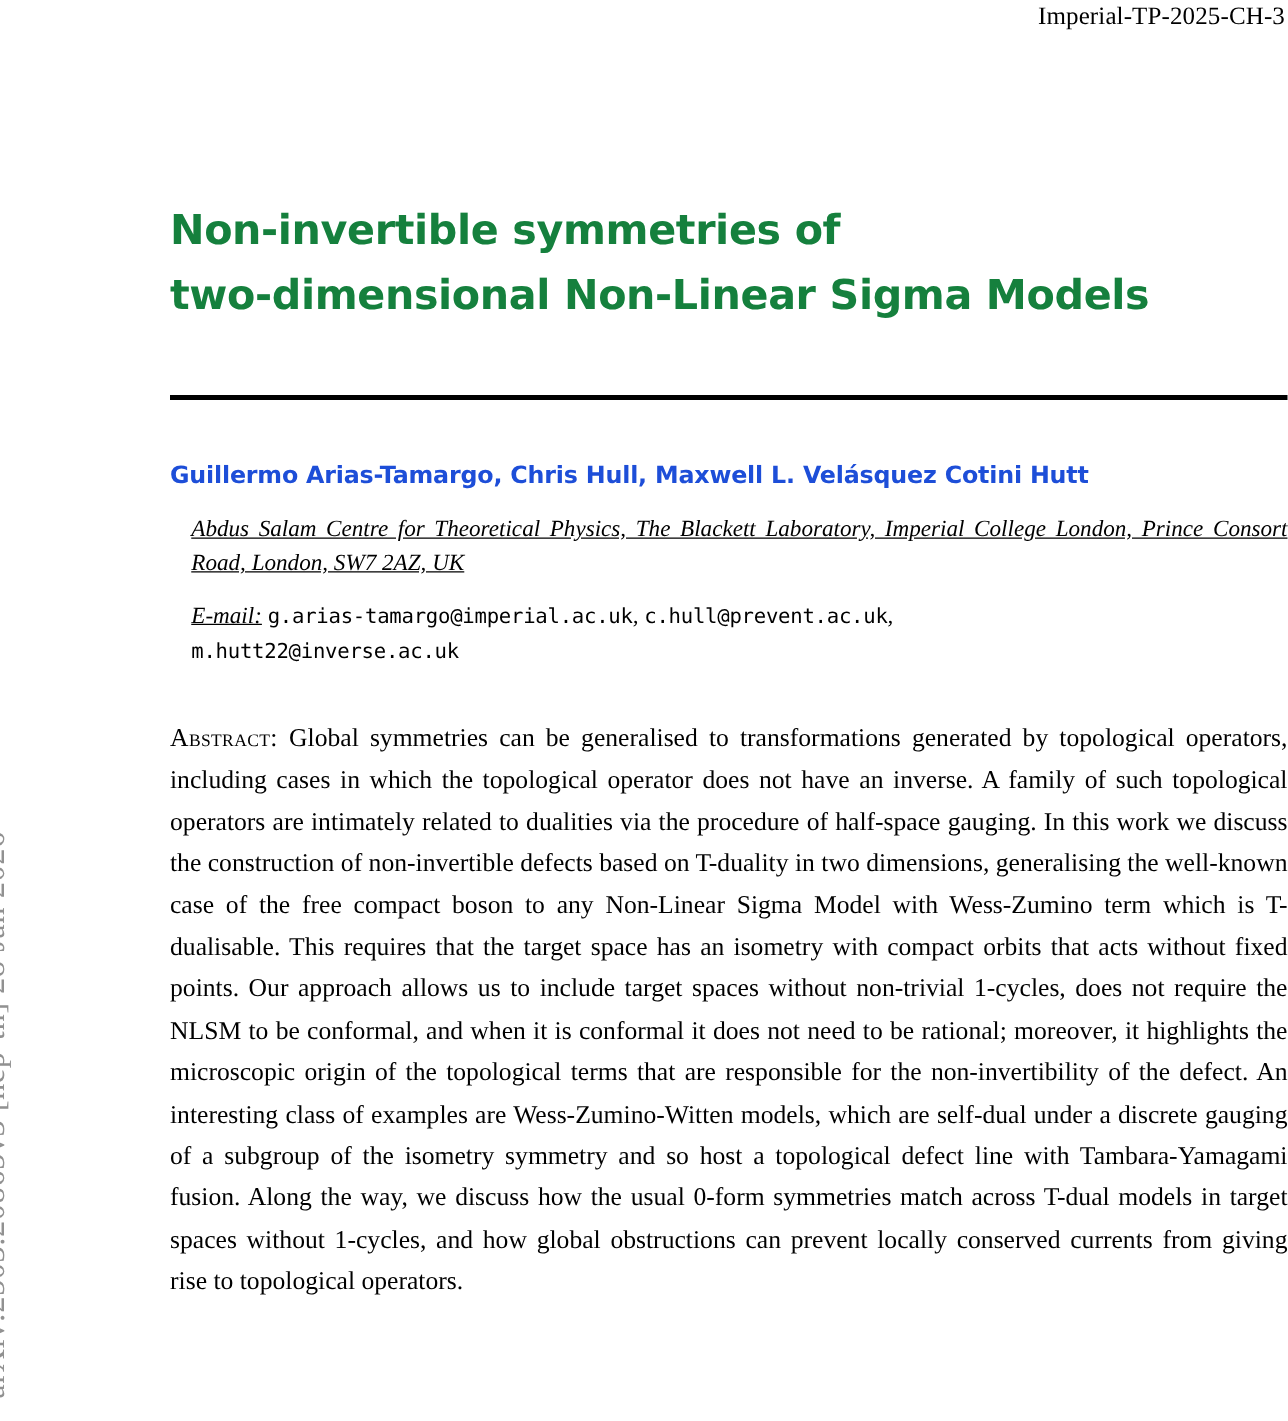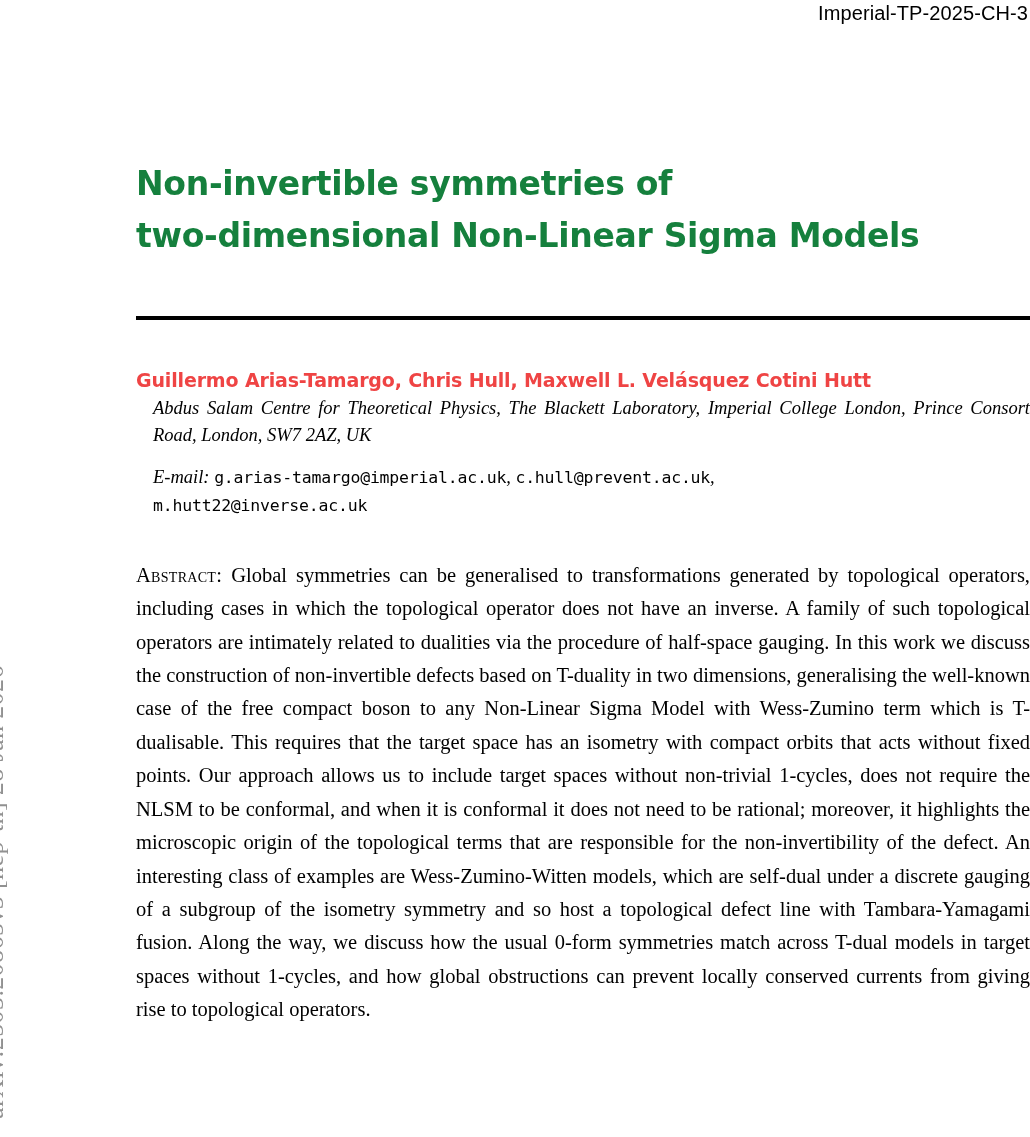--- a/index.html
+++ b/index.html
@@ -36,21 +36,21 @@
     letter-spacing: 0.4px;
     color: #919191;
     margin-left: -13px;
   }
 
   
   #preprint-number {
     position: absolute;
     right: 2px;
     top: 2px;
-    font-family: Liberation Sans, sans-serif;
+    font-family: Liberation Serif, serif;
     font-size: 20px;
     color: #000;
     letter-spacing: 0.1px;
   }
 
   
   #paper-column {
     position: absolute;
     left: 136px;
     top: 0;
@@ -74,54 +74,55 @@
     height: 4px;
     background: #000;
   }
 
   #author-list {
     margin-top: 49px;
     font-family: "DejaVu Sans", "Liberation Sans", sans-serif;
     font-weight: bold;
     font-size: 19px;
     letter-spacing: -0.15px;
-    color: #ef4444;
+    color: #1d4ed8;
   }
 
   #affiliation-block {
-    margin-top: 4px;
+    margin-top: 20px;
     margin-left: 17px;
     width: 877px;
     font-family: "Liberation Serif", "DejaVu Serif", serif;
     font-style: italic;
     font-size: 18.5px;
     line-height: 1.47;
     text-align: justify;
     color: #000;
+    text-decoration: underline;
   }
 
   #email-block {
     margin-top: 13px;
     margin-left: 17px;
     width: 877px;
     font-family: "Liberation Serif", "DejaVu Serif", serif;
     font-style: italic;
     font-size: 18.5px;
     line-height: 1.52;
     color: #000;
   }
   .email-link {
     font-family: "DejaVu Sans Mono", "Liberation Mono", monospace;
     font-style: normal;
     font-size: 16.5px;
     color: #000000;
     text-decoration: none;
     letter-spacing: -0.2px;
   }
-  #email-label { font-style: italic; }
+  #email-label { font-style: italic; text-decoration: underline; }
 
   #abstract-block {
     margin-top: 40px;
     width: 894px;
     font-family: "Liberation Serif", "DejaVu Serif", serif;
     font-size: 20.5px;
     line-height: 1.63;
     text-align: justify;
     text-justify: inter-word;
     color: #000;

